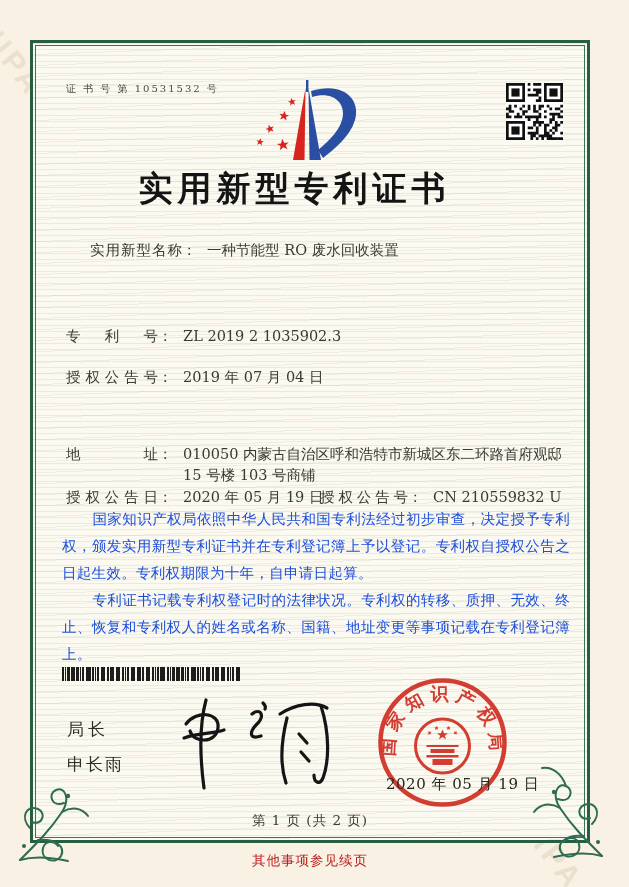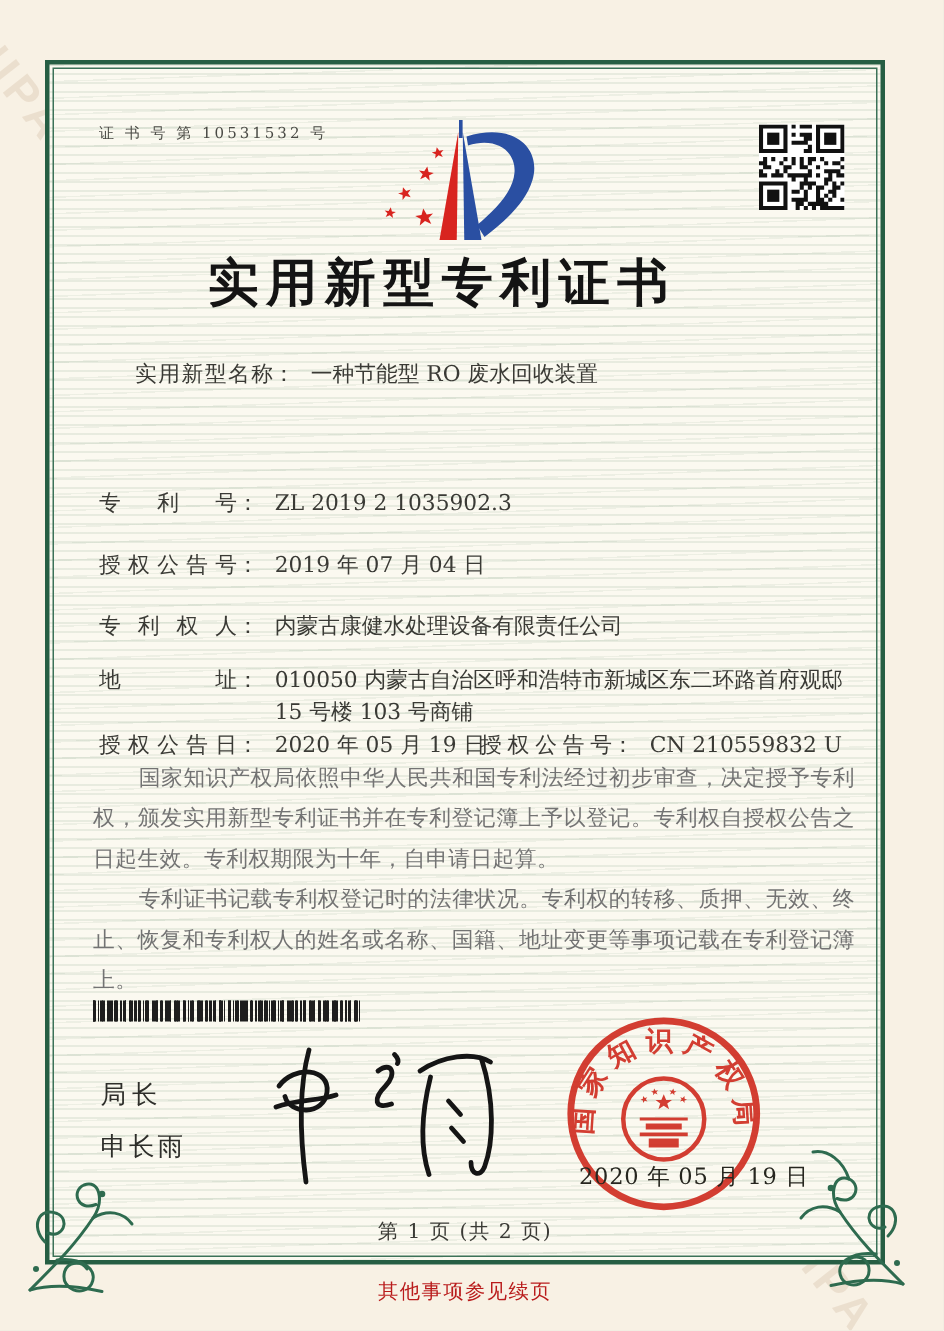--- a/index.html
+++ b/index.html
@@ -37,21 +37,21 @@
   }
   .frow{position:absolute; left:66px; font-size:14.5px; color:#3a3a35; line-height:21px; white-space:nowrap;}
   .flabel{display:inline-block; width:92px; text-align:justify; text-align-last:justify; vertical-align:top;}
   .fcolon{vertical-align:top;}
   .fval{margin-left:6px; vertical-align:top;}
   .fval.wrap{display:inline-block; white-space:normal; width:388px;}
   .frow .pair2{position:absolute; left:254px; top:0; white-space:nowrap;}
   .pair2 .flabel{width:88px;}
   .body-text{
     position:absolute; left:62px; top:506px; width:508px;
-    font-size:14.5px; line-height:27px; color:#737373; letter-spacing:0.3px; text-align:justify;
+    font-size:14.5px; line-height:27px; color:#1d4ed8; letter-spacing:0.3px; text-align:justify;
   }
   .body-text p{margin:0; text-indent:2.1em;}
   .barcode{
     position:absolute; left:62px; top:667px; width:180px; height:14px;
     background-image:
       repeating-linear-gradient(90deg,#1d1d1d 0 2px,transparent 2px 5px),
       repeating-linear-gradient(90deg,#1d1d1d 0 1px,transparent 1px 7px),
       repeating-linear-gradient(90deg,#1d1d1d 0 1px,transparent 1px 3px);
   }
   .sig-title{position:absolute; left:67px; top:718px; font-size:17px; color:#2e2e2a; letter-spacing:4px;}
@@ -137,24 +137,20 @@
     <span class="flabel">实用新型名称</span><span class="fcolon">：</span>
     <span class="fval">一种节能型 RO 废水回收装置</span>
   </div>
   <div class="frow" style="top:326px;">
     <span class="flabel">专利号</span><span class="fcolon">：</span>
     <span class="fval">ZL 2019 2 1035902.3</span>
   </div>
   <div class="frow" style="top:367px;">
     <span class="flabel">授权公告号</span><span class="fcolon">：</span>
     <span class="fval">2019 年 07 月 04 日</span>
-  </div>
-  <div class="frow" style="top:408px;">
-    <span class="flabel">专利权人</span><span class="fcolon">：</span>
-    <span class="fval">内蒙古康健水处理设备有限责任公司</span>
   </div>
   <div class="frow" style="top:444px;">
     <span class="flabel">地址</span><span class="fcolon">：</span>
     <span class="fval wrap">010050 内蒙古自治区呼和浩特市新城区东二环路首府观邸 15 号楼 103 号商铺</span>
   </div>
   <div class="frow" style="top:487px;">
     <span class="flabel">授权公告日</span><span class="fcolon">：</span>
     <span class="fval">2020 年 05 月 19 日</span>
     <span class="pair2">
       <span class="flabel">授权公告号</span><span class="fcolon">：</span>

